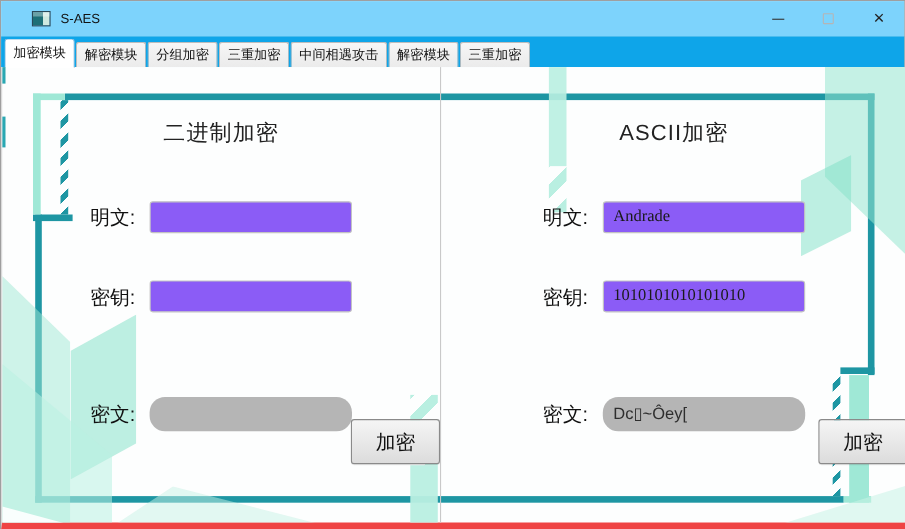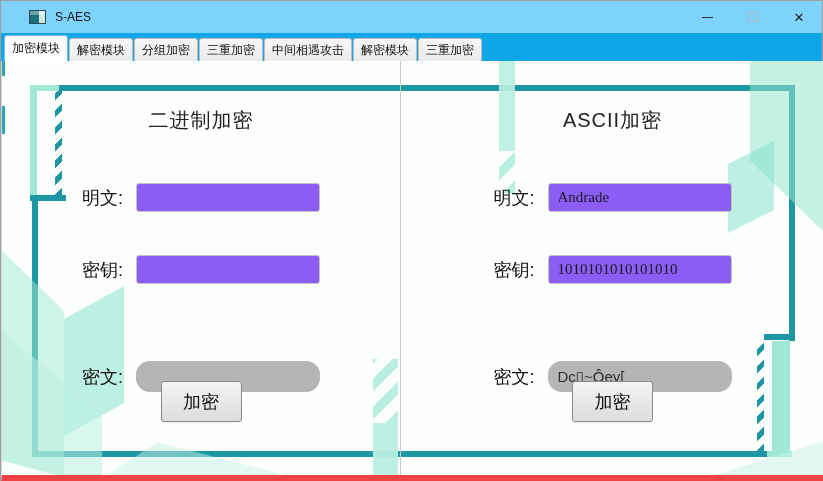--- a/index.html
+++ b/index.html
@@ -52,21 +52,21 @@
   
   .panel { position:absolute; top:0; height:421px; z-index:6; }
   .panel.left  { left:0;   width:398px; }
   .panel.right { left:398px; width:425px; }
   .panel-title { position:absolute; top:46px; width:100%; text-align:center;
     font-size:20px; color:#222; font-weight:400; letter-spacing:1px; }
   .row { position:absolute; width:100%; display:flex; justify-content:center; align-items:center; }
   .row-plain  { top:122px; }
   .row-key    { top:194px; }
   .row-cipher { top:262px;margin-top:38px; }
-  .row-btn    { top:320px; }
+  .row-btn    { top:320px;justify-content:flex-end; }
   .f-label { font-size:18px; color:#111; margin-right:13px; white-space:nowrap; }
   .field { width:184px; height:29px; border:1px solid #c3c3c3; border-radius:3px;
     background:#8b5cf6; font-size:15px; color:#1a1a1a; padding:0 9px; outline:none;
     font-family:Liberation Serif, serif; }
   .cipher-box { width:184px; height:31px; border-radius:14px; background:#b5b5b5;
     font-size:15px; color:#2e2e2e; line-height:31px; padding:0 10px; overflow:hidden; }
   .encrypt-btn { width:81px; height:41px; border:1px solid #8a8a8a; border-radius:3px;
     background:linear-gradient(#f5f5f5,#dcdcdc); font-size:18px; color:#111;
     box-shadow:0 1px 0 rgba(0,0,0,.08); cursor:pointer;
     font-family:"Liberation Sans","DejaVu Sans",sans-serif; }

